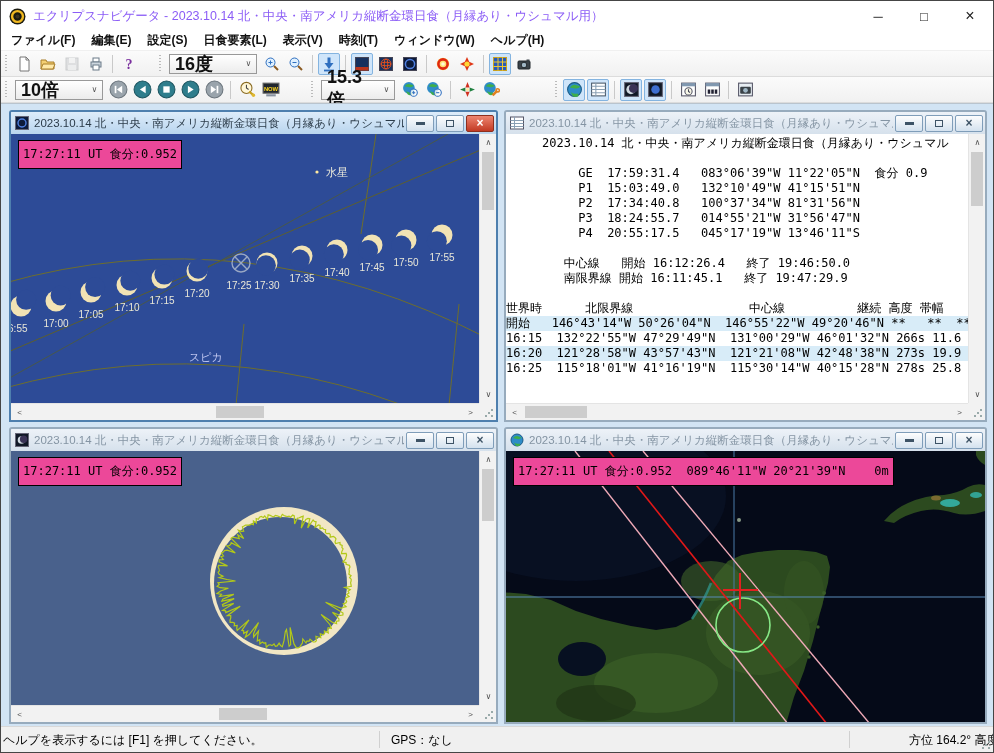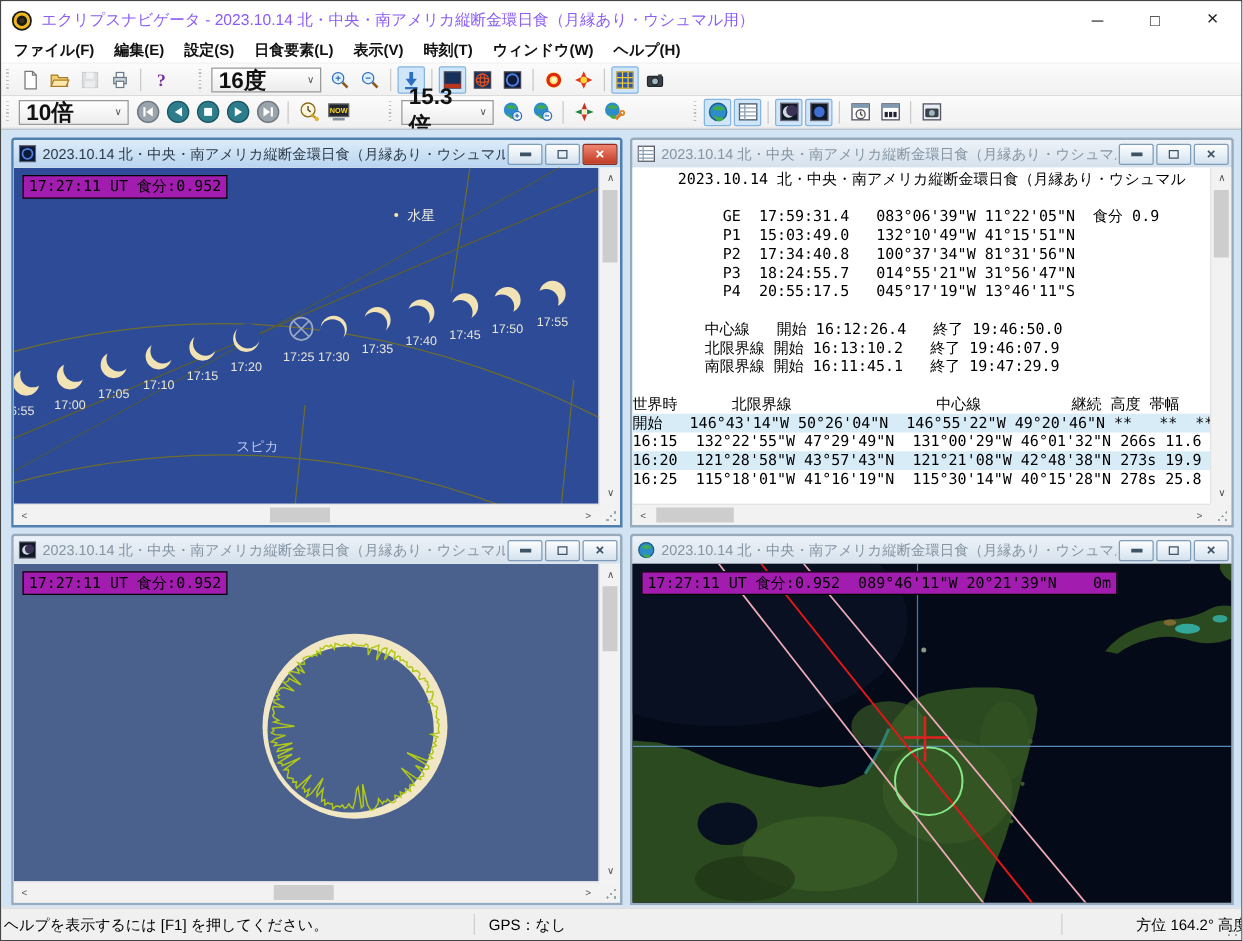--- a/index.html
+++ b/index.html
@@ -38,21 +38,21 @@
   .tbar .cico { width:14px; height:14px; margin-right:5px; flex:none; }
   .tbar .cttl { flex:1; font-size:11.5px; white-space:nowrap; overflow:hidden; }
   .active .cttl { color:#2b3b49; } .inactive .cttl { color:#8494a3; }
   .wbtn { width:28px; height:17px; margin-left:2px; border:1px solid #7f9db9; border-radius:2px; background:linear-gradient(#fdfdfd,#d4e2ef); display:flex; align-items:center; justify-content:center; color:#3d5366; font-size:12px; font-weight:bold; }
   .wbtn .bar { width:9px; height:3px; background:#3d5366; }
   .wbtn .box { width:8px; height:7px; border:1px solid #3d5366; }
   .wbtn.close-red { background:linear-gradient(#ee8570,#c23a24); border-color:#8d2f1e; color:#fff; }
   .cbody { position:absolute; left:0; right:0; top:22px; bottom:0; overflow:hidden; background:#fff; }
 
   
-  .viewlabel { position:absolute; left:7px; top:6px; background:#a21caf; border:1px solid #000; color:#000; font-family:"DejaVu Sans Mono",monospace; font-size:12px; line-height:15px; padding:1px 4px; white-space:pre; }
+  .viewlabel { position:absolute; left:7px; top:6px; background:#ec4899; border:1px solid #000; color:#000; font-family:"DejaVu Sans Mono",monospace; font-size:12px; line-height:15px; padding:6px 4px; white-space:pre; }
 
   
   .vs { position:absolute; right:0; top:0; bottom:17px; width:17px; background:#f2f2f2; border-left:1px solid #e4e4e4; }
   .hs { position:absolute; left:0; right:17px; bottom:0; height:17px; background:#f2f2f2; border-top:1px solid #e4e4e4; }
   .sbtn { position:absolute; width:17px; height:17px; display:flex; align-items:center; justify-content:center; font-size:8px; color:#505050; }
   .thumb { position:absolute; background:#cdcdcd; }
   .vs .thumb { left:2px; right:2px; }
   .hs .thumb { top:2px; bottom:2px; }
   .corner { position:absolute; right:0; bottom:0; width:17px; height:17px; background:#f2f2f2; }
   .rgrip { position:absolute; right:2px; bottom:2px; width:10px; height:10px;
@@ -476,21 +476,20 @@
         <div class="report-text">
             <div class="rline">     2023.10.14 北・中央・南アメリカ縦断金環日食（月縁あり・ウシュマル</div>
             <div class="rline"></div>
             <div class="rline">          GE  17:59:31.4   083°06'39"W 11°22'05"N  食分 0.9</div>
             <div class="rline">          P1  15:03:49.0   132°10'49"W 41°15'51"N</div>
             <div class="rline">          P2  17:34:40.8   100°37'34"W 81°31'56"N</div>
             <div class="rline">          P3  18:24:55.7   014°55'21"W 31°56'47"N</div>
             <div class="rline">          P4  20:55:17.5   045°17'19"W 13°46'11"S</div>
             <div class="rline"></div>
             <div class="rline">        中心線   開始 16:12:26.4   終了 19:46:50.0</div>
-            <div class="rline">        北限界線 開始 16:13:10.2   終了 19:46:07.9</div>
             <div class="rline">        南限界線 開始 16:11:45.1   終了 19:47:29.9</div>
             <div class="rline"></div>
             <div class="rline">世界時      北限界線                中心線          継続 高度 帯幅</div>
             <div class="rline hl">開始   146°43'14"W 50°26'04"N  146°55'22"W 49°20'46"N **   **  **   147°0</div>
             <div class="rline">16:15  132°22'55"W 47°29'49"N  131°00'29"W 46°01'32"N 266s 11.6 225  130°0</div>
             <div class="rline hl">16:20  121°28'58"W 43°57'43"N  121°21'08"W 42°48'38"N 273s 19.9 215  121°1</div>
             <div class="rline">16:25  115°18'01"W 41°16'19"N  115°30'14"W 40°15'28"N 278s 25.8 208  115°4</div>
           </div>
         <div class="vs">
           <div class="sbtn" style="top:0;">∧</div>

